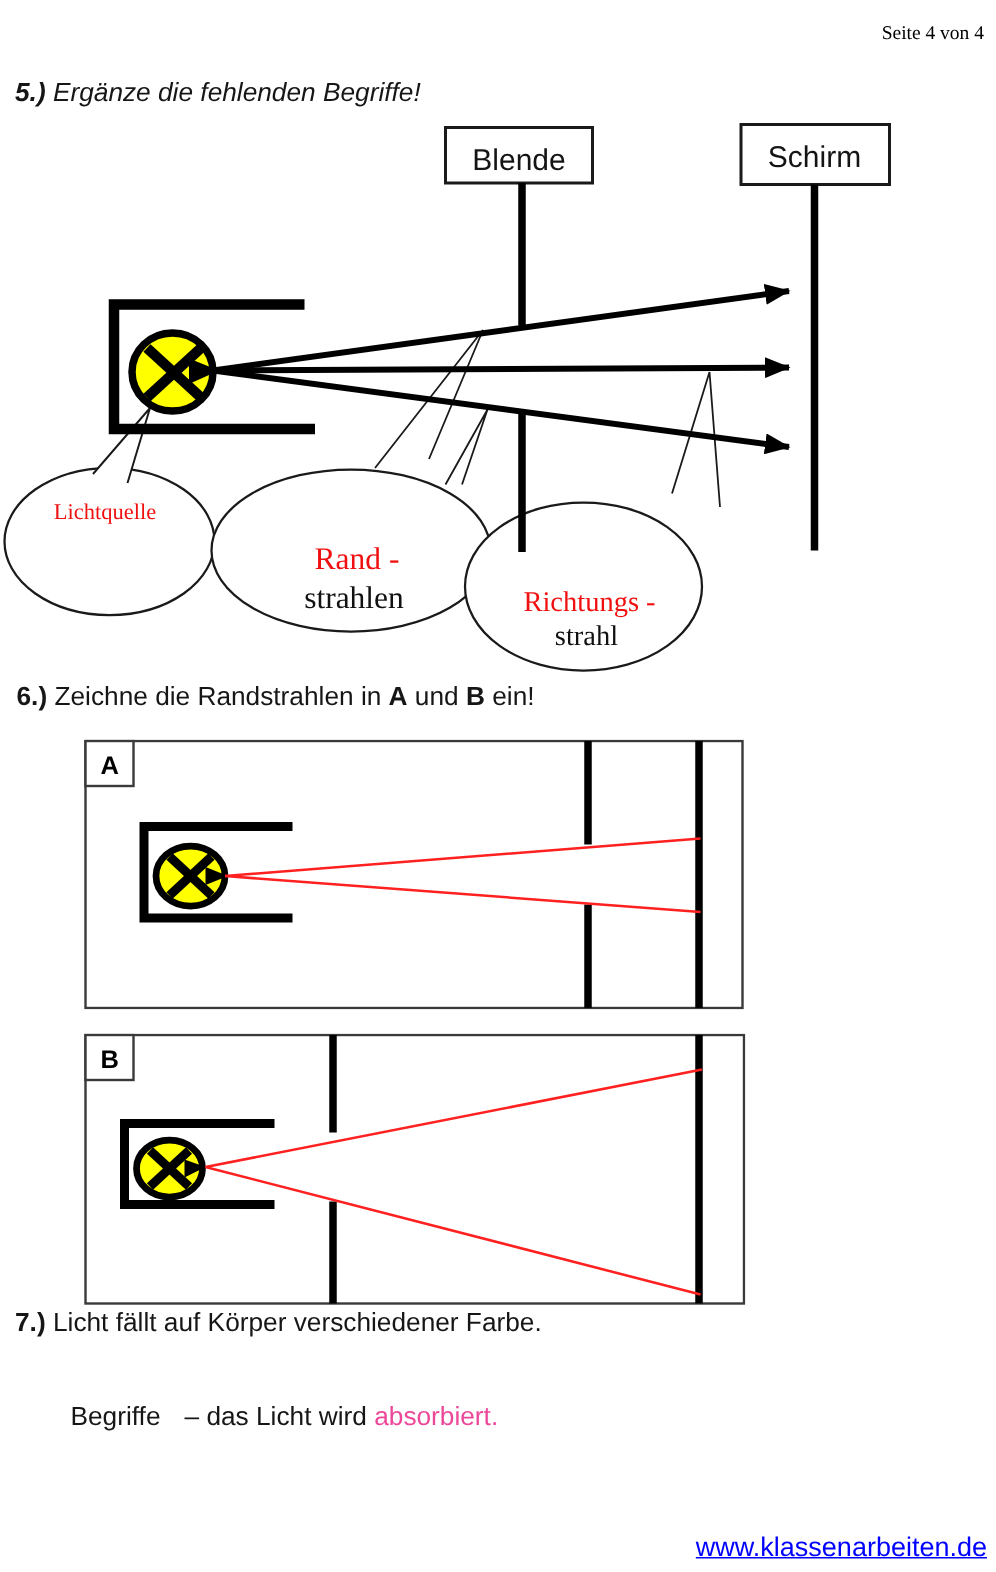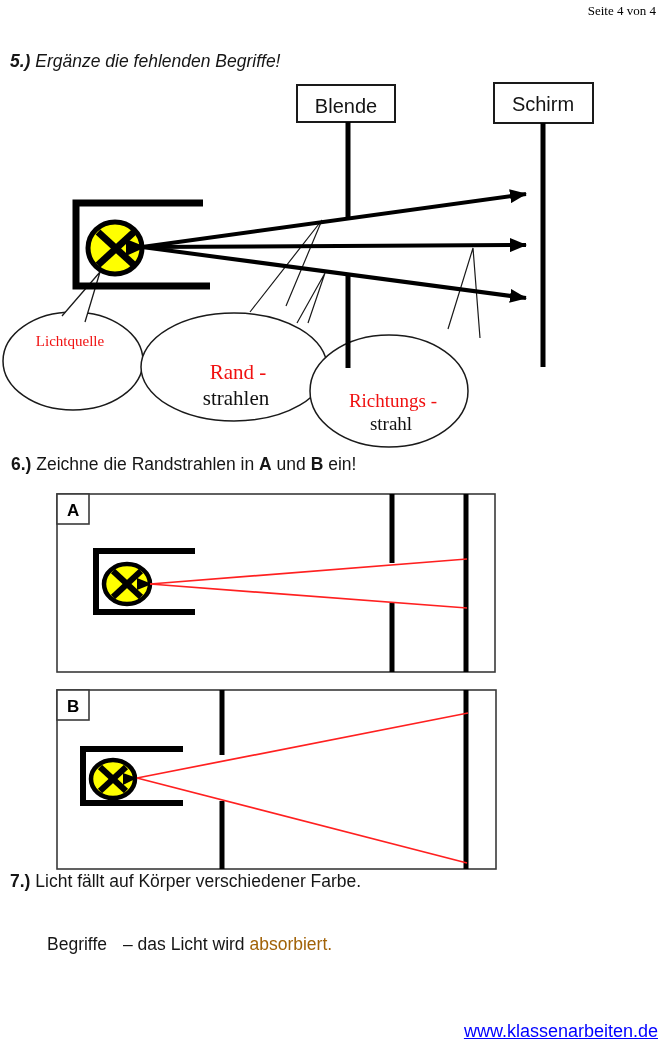--- a/index.html
+++ b/index.html
@@ -1,29 +1,29 @@
 <!DOCTYPE html>
 <html><head>
 <meta charset="utf-8">
 <style>
   html,body{margin:0;padding:0;background:#ffffff;}
   .page{
     position:relative;width:664px;height:1048px;background:#ffffff;
     font-family:"Liberation Sans",sans-serif;color:#111;overflow:hidden;
   }
   .page-num{
-    position:absolute;top:3px;right:8px;
+    position:absolute;top:14px;right:8px;
     font-family:"Liberation Serif",serif;font-size:13px;color:#000;
   }
   .qhead{position:absolute;font-size:17.5px;color:#161616;white-space:pre;}
   .b{font-weight:bold;}
   .row{position:absolute;font-size:17.5px;color:#161616;white-space:pre;}
   .word1{display:inline-block;min-width:76px;}
   .word2{display:inline-block;min-width:100px;}
-  .red{color:#a16207;}
+  .red{color:#ec4899;}
   .footer-link{
     position:absolute;top:1021px;right:6px;
     font-size:18px;color:#0000ff;text-decoration:underline;cursor:pointer;
   }
   svg{position:absolute;display:block;}
   svg text{font-family:"Liberation Sans",sans-serif;}
   .serif{font-family:"Liberation Serif",serif;}
   .redfill{fill:#f01010;}
   .boxlabel{font-size:20px;fill:#141414;}
   .ablabel{font-size:17px;font-weight:bold;fill:#000;}

